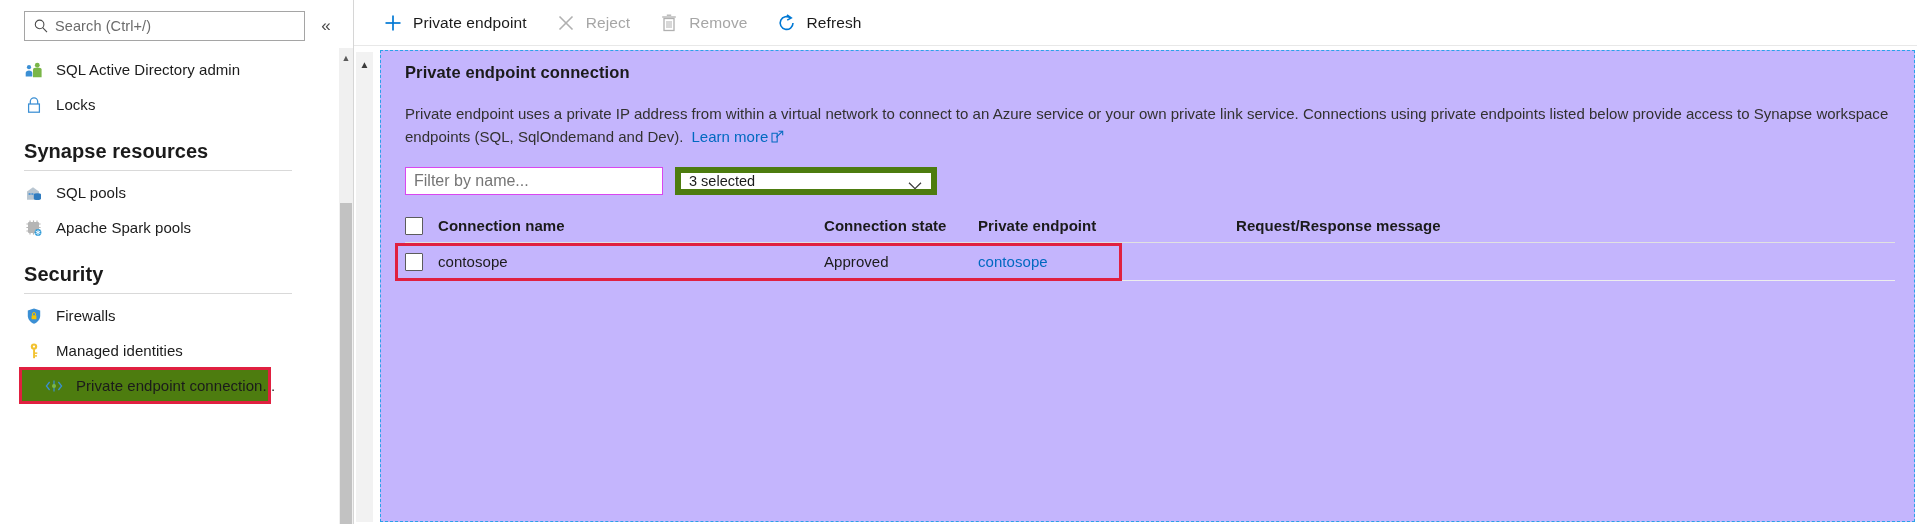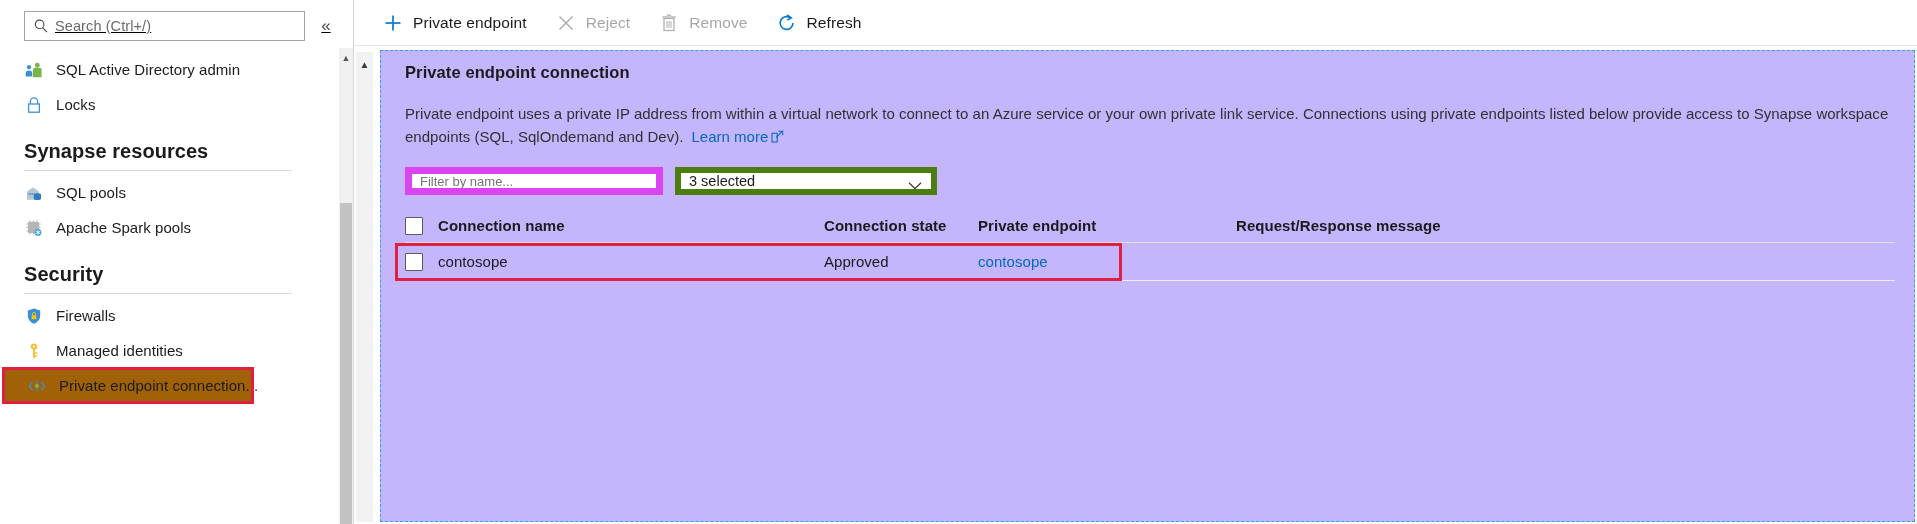--- a/index.html
+++ b/index.html
@@ -25,21 +25,20 @@
     height: 524px;
     background: #ffffff;
     border-right: 1px solid #d6d6d6;
     flex: 0 0 354px;
   }
   .search-row {
     display: flex;
     align-items: center;
     padding: 14px 12px 12px 24px;
     height: 50px;
-    text-decoration: underline;
   }
   .search-box {
     position: relative;
     flex: 1 1 auto;
     height: 30px;
     border: 1px solid #a5a5a5;
     background: #ffffff;
     display: flex;
     align-items: center;
     padding-left: 8px;
@@ -107,23 +106,23 @@
   }
   .nav-group-rule {
     height: 1px;
     background: #d9d9d9;
     margin-bottom: 4px;
     width: 268px;
   }
   .nav-item.highlighted {
     outline: 3px solid #e02040;
     outline-offset: -2px;
-    background: #a16207;
+    background: #4d7c0f;
     width: 250px;
-    margin-left: 3px;
+    margin-left: 20px;
   }
 
   
   .side-scroll {
     position: absolute;
     right: 0px;
     top: 48px;
     width: 14px;
     bottom: 0;
     background: #f0f0f0;
@@ -225,23 +224,23 @@
 
   .filters {
     display: flex;
     align-items: center;
     margin-top: 19px;
     gap: 12px;
   }
   .filter-input {
     width: 258px;
     height: 28px;
-    border: 7px solid #d946ef;
+    border: 1px solid #d946ef;
     background: #fff;
-    font-size: 13px;
+    font-size: 16px;
     color: #1b1b1b;
     padding: 0 8px;
     font-family: "Liberation Sans", sans-serif;
   }
   .filter-input::placeholder { color: #757575; }
   .filter-select {
     position: relative;
     width: 262px;
     height: 28px;
     border: 6px solid #4d7c0f;

